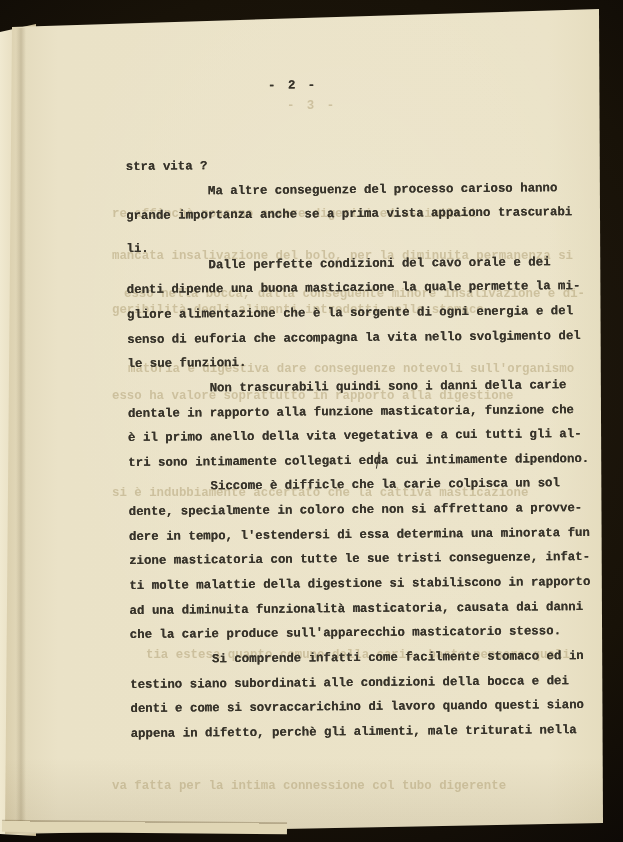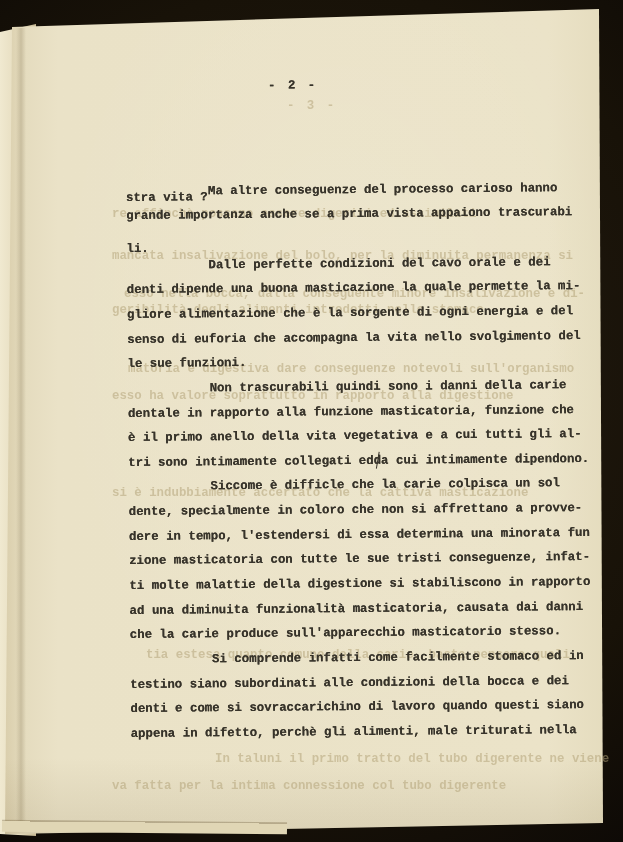--- a/index.html
+++ b/index.html
@@ -77,27 +77,26 @@
   <div class="ghost-layer">
     <div class="ghost-page-number">- 3 -</div>
       <div class="ghost-line" style="left: 112px; top: 249px;">mancata insalivazione del bolo, per la diminuita permanenza si</div>
       <div class="ghost-line" style="left: 112px; top: 207px;">re affinchè possano essere digeriti ed assimilati</div>
       <div class="ghost-line" style="left: 124px; top: 276px; margin-top: 11px;">esso nella bocca, dalla conseguente minore insalivazione e di-</div>
       <div class="ghost-line" style="left: 112px; top: 303px;">geribilità degli alimenti introdotti nello stomaco</div>
       <div class="ghost-line" style="left: 128px; top: 362px;">matoria e digestiva dare conseguenze notevoli sull'organismo</div>
       <div class="ghost-line" style="left: 112px; top: 389px; text-align: center;">esso ha valore soprattutto in rapporto alla digestione</div>
       <div class="ghost-line" style="left: 112px; top: 486px;">si è indubbiamente accertato che la cattiva masticazione</div>
       <div class="ghost-line" style="left: 112px; top: 648px; margin-left: 34px;">tia estesa quanto comune della carie, basta pensare quali</div>
-      <div class="ghost-line" style="left: 215px; top: 752px;">In taluni il primo tratto del tubo digerente ne viene</div>
       <div class="ghost-line" style="left: 112px; top: 779px;">va fatta per la intima connessione col tubo digerente</div>
     </div>
 
   <div class="text-layer">
     <div class="page-number">- 2 -</div>
-  <div class="line" style="top: 160px; margin-top: 31px;"><span>stra vita ?</span></div>
+  <div class="line" style="top: 160px;"><span>stra vita ?</span></div>
       <div class="line indent" style="top: 184.65px;"><span>Ma altre conseguenze del processo carioso hanno</span></div>
       <div class="line" style="top: 209.3px;"><span>grande importanza anche se a prima vista appaiono trascura</span><span class="u">bi</span></div>
       <div class="line" style="top: 233.95px; margin-top: 8px;"><span>li.</span></div>
       <div class="line indent" style="top: 258.6px;"><span>Dalle perfette condizioni del cavo orale e dei</span></div>
       <div class="line" style="top: 283.25px;"><span>denti dipende una buona masticazione la quale permette la mi-</span></div>
       <div class="line" style="top: 307.9px;"><span>gliore alimentazione che è la sorgente di ogni energia e del</span></div>
       <div class="line" style="top: 332.55px;"><span>senso di euforia che accompagna la vita nello svolgimento de</span><span class="u">l</span></div>
       <div class="line" style="top: 357.2px;"><span>le sue funzioni.</span></div>
       <div class="line indent" style="top: 381.85px;"><span>Non trascurabili quindi sono i danni della carie</span></div>
       <div class="line" style="top: 406.5px;"><span>dentale in rapporto alla funzione masticatoria, funzione che</span></div>

